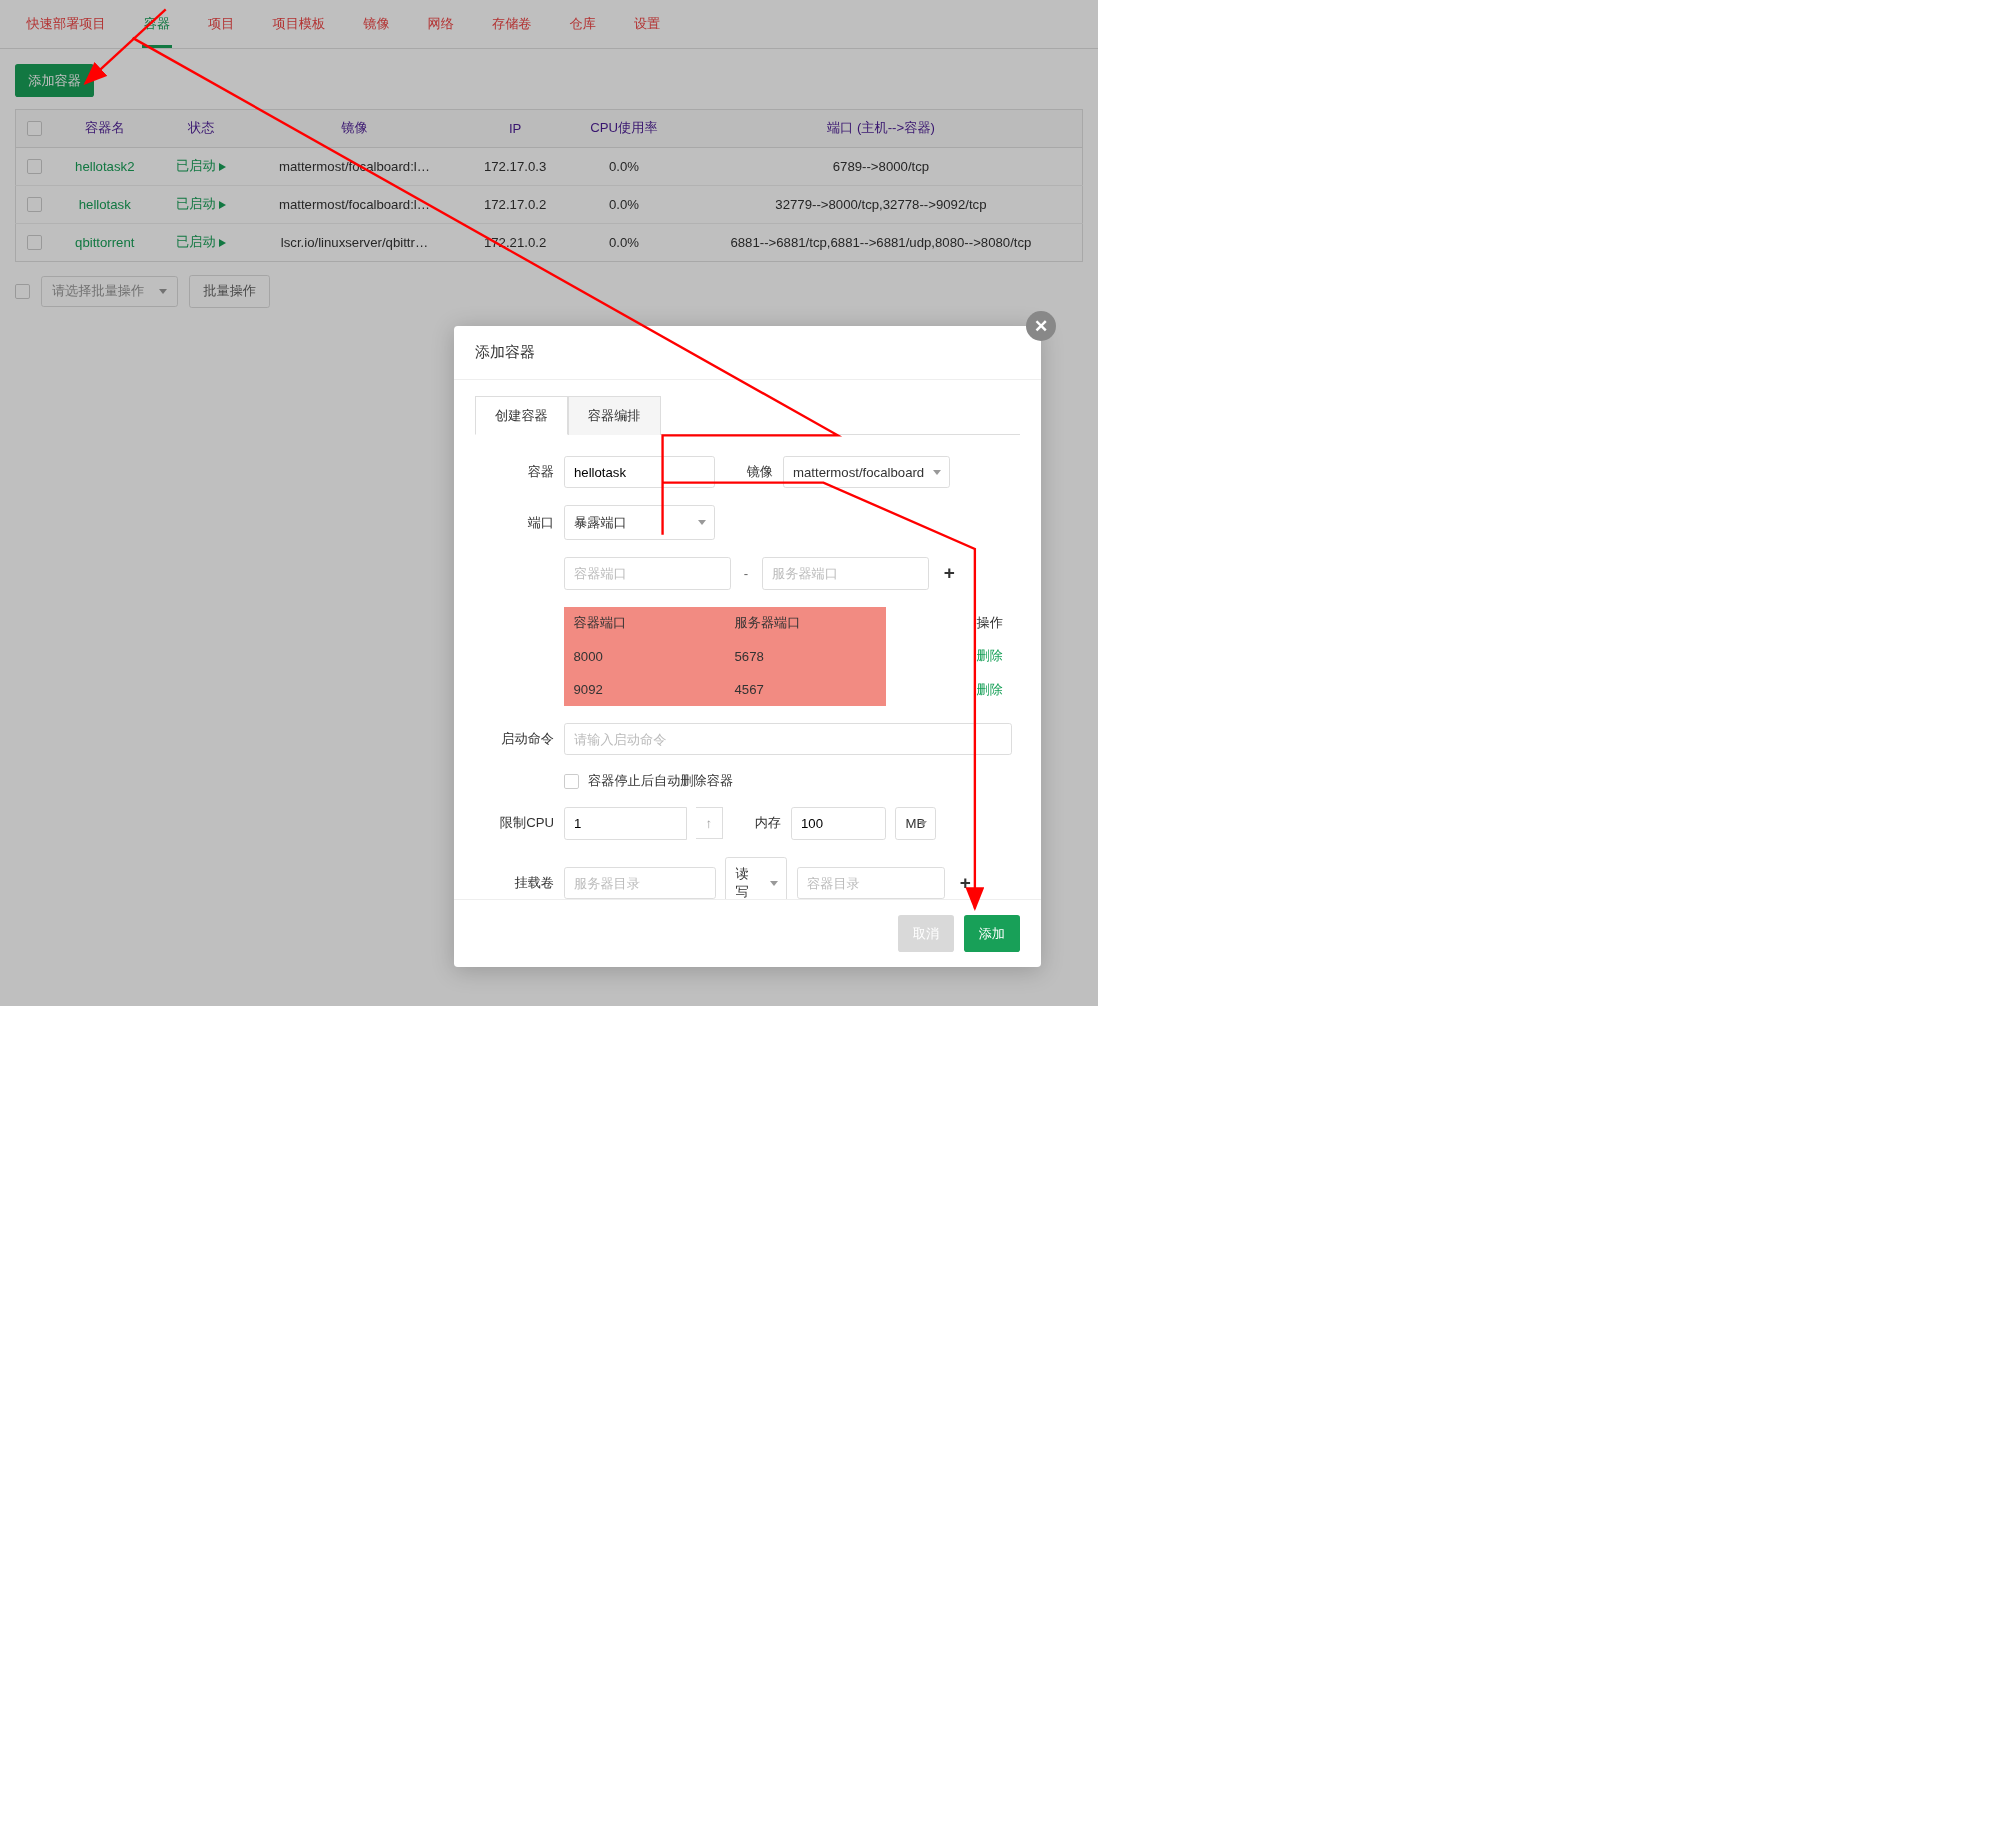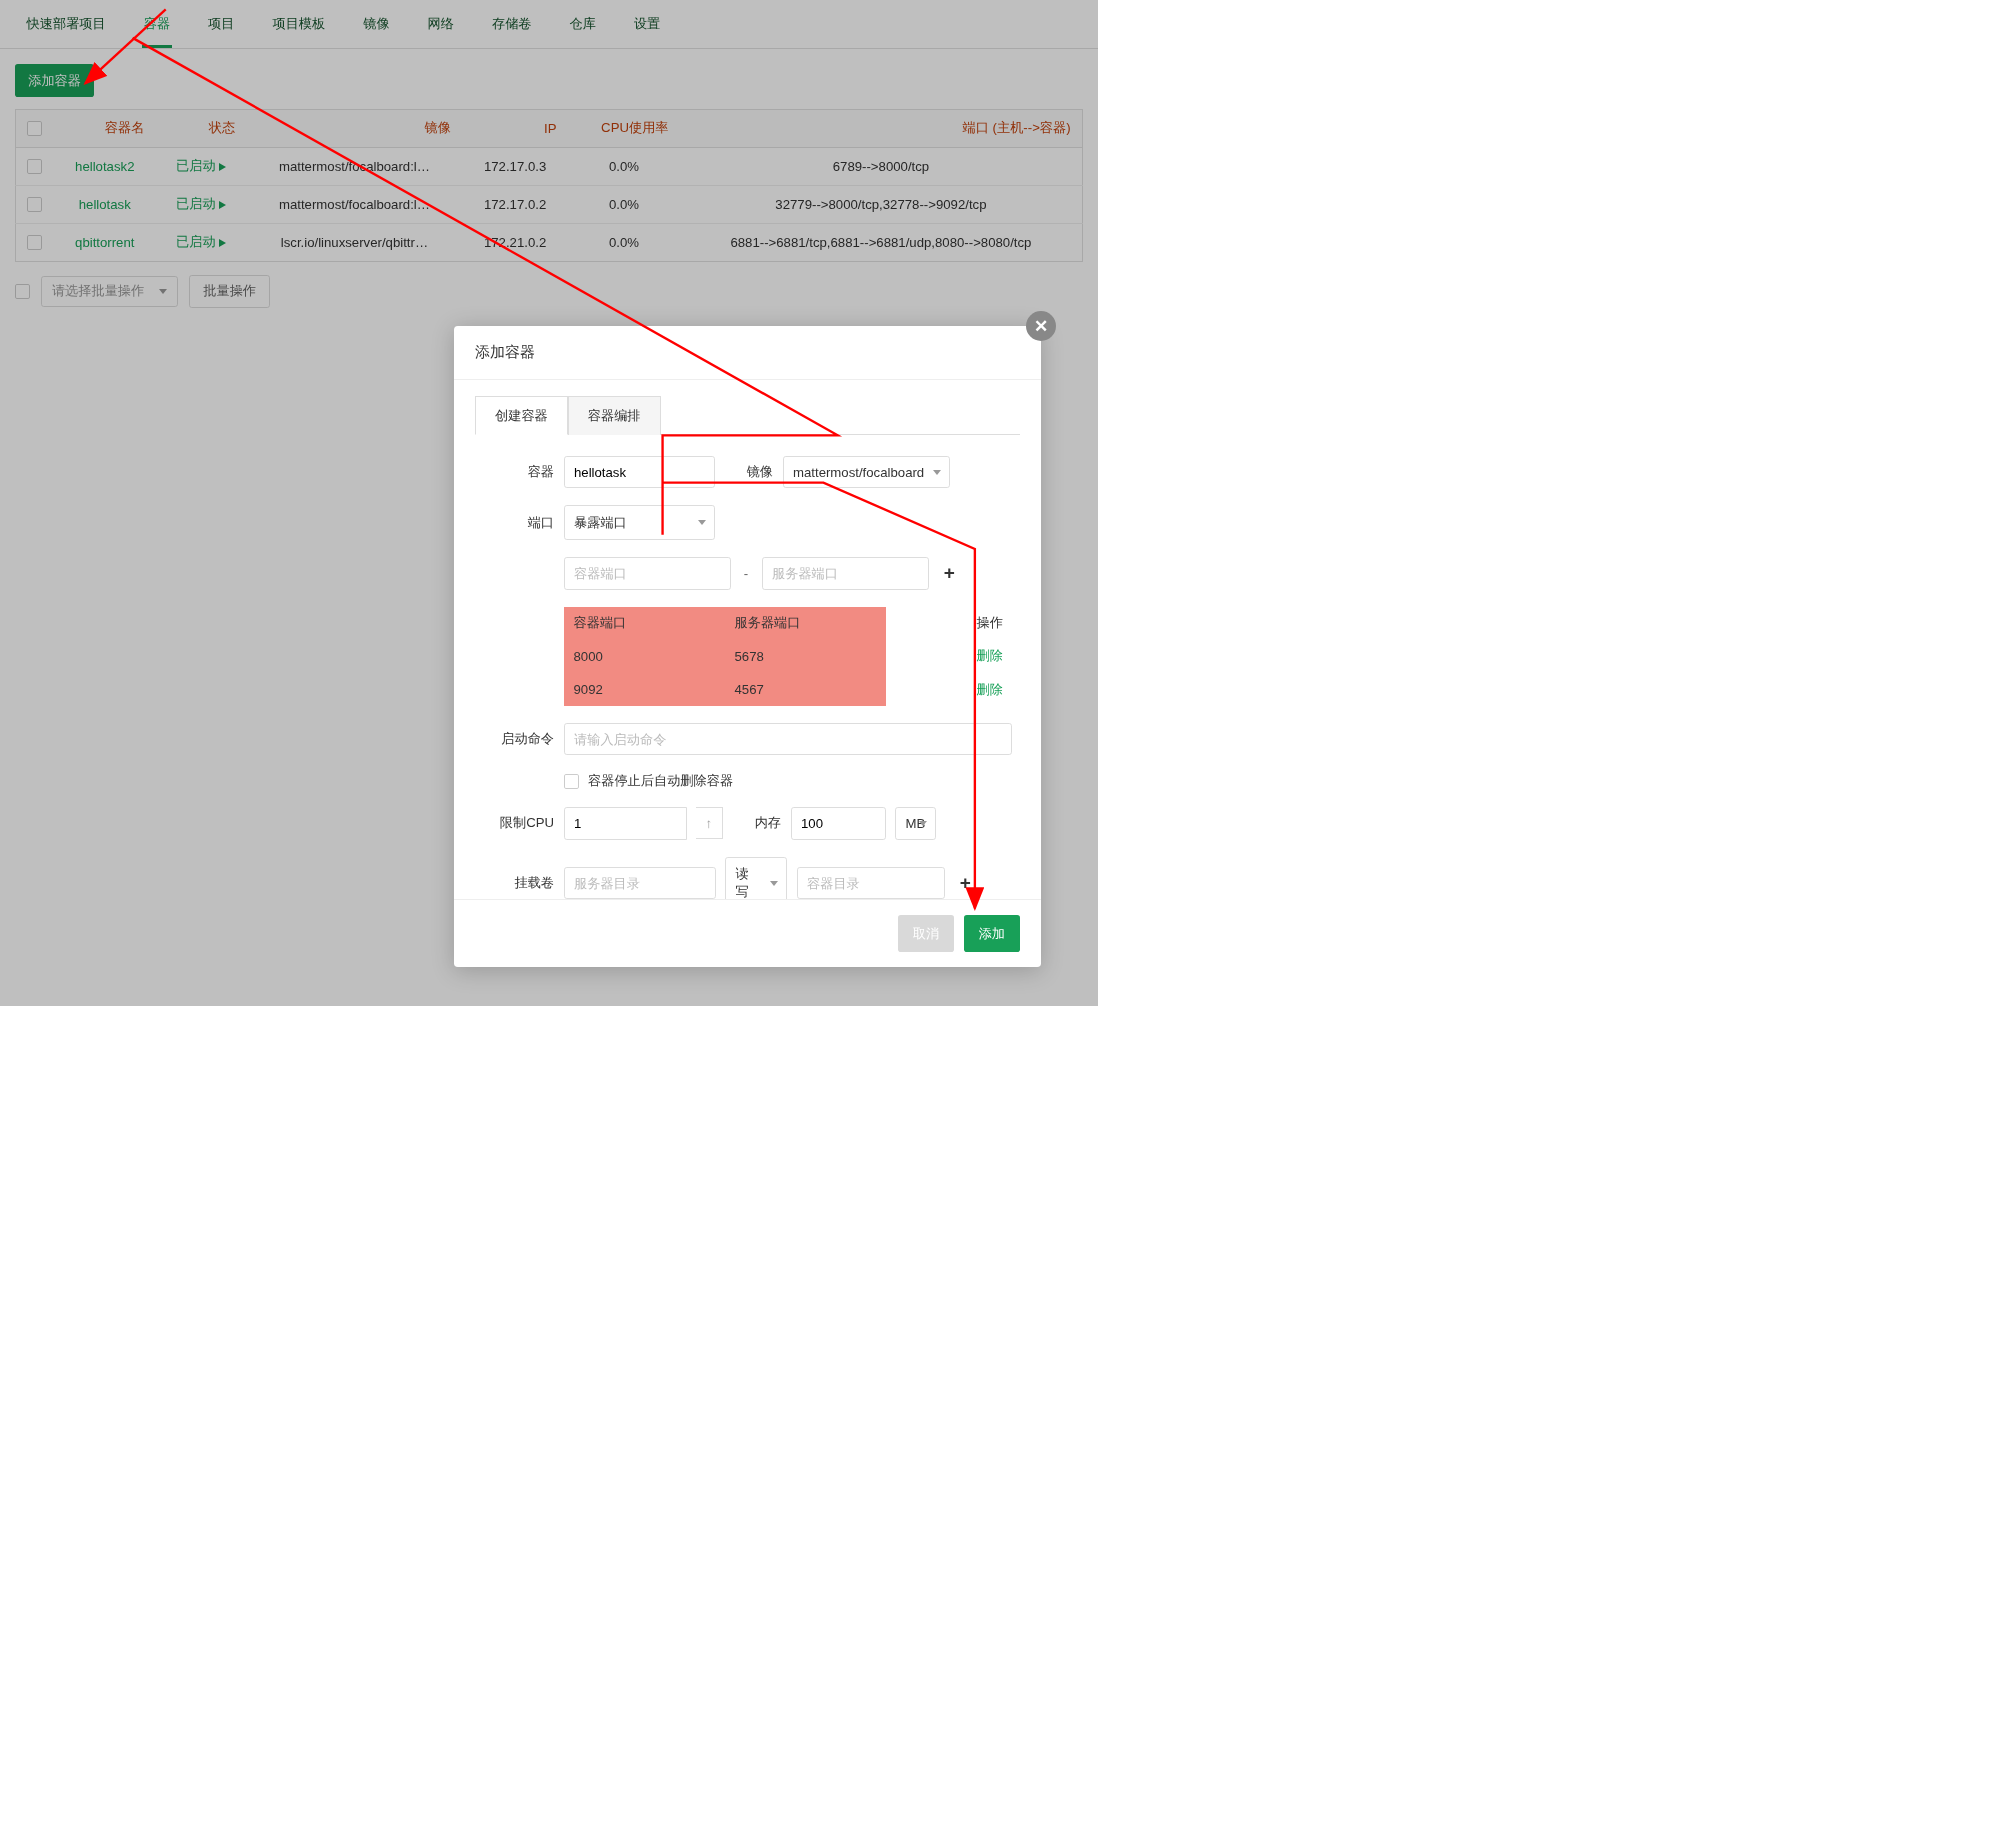--- a/index.html
+++ b/index.html
@@ -1,31 +1,31 @@
 <!DOCTYPE html>
 <html style="font-size:15px"><head>
   <meta charset="utf-8">
   <style>
     * { box-sizing: border-box; margin: 0; padding: 0; }
     body { font-family: -apple-system, BlinkMacSystemFont, "Segoe UI", sans-serif; font-size: 13.2px; color: #333; background: #fff; position: relative; width: 1098px; height: 1006px; overflow: hidden; }
     
     
     .top-tabs { display: flex; border-bottom: 0.9px solid #e0e0e0; padding: 0 7.6px; }
-    .top-tab { padding: 15px 19px; cursor: pointer; color: #14532d; position: relative; }
+    .top-tab { padding: 15px 19px; cursor: pointer; color: #ef4444; position: relative; }
     .top-tab.active { color: #18a058; }
     .top-tab.active::after { content: ''; position: absolute; bottom: 0; left: 50%; transform: translateX(-50%); width: 30px; height: 2.8px; background: #18a058; }
     
     
     .main { padding: 15px; }
     .btn-primary { background: #18a058; color: #fff; border: none; padding: 7.6px 13.2px; border-radius: 2.8px; cursor: pointer; font-size: 13.2px; }
     .btn-default { background: #fff; color: #666; border: 0.9px solid #ddd; padding: 6.6px 13.2px; border-radius: 2.8px; cursor: pointer; font-size: 13.2px; }
     
     
     .table { width: 100%; border-collapse: collapse; margin-top: 11.4px; border: 0.9px solid #e0e0e0; }
-    .table th { text-align: right; padding: 9.5px 11.4px; background: #fafafa; border-bottom: 0.9px solid #e0e0e0; font-weight: normal; color: #c2410c; font-size: 13.2px; }
+    .table th { text-align: center; padding: 9.5px 11.4px; background: #fafafa; border-bottom: 0.9px solid #e0e0e0; font-weight: normal; color: #4c1d95; font-size: 13.2px; }
     .table td { padding: 9.5px 11.4px; border-bottom: 0.9px solid #eee; font-size: 13.2px; text-align: center; }
     .table tr:last-child td { border-bottom: none; }
     .checkbox { width: 15px; height: 15px; border: 0.9px solid #ccc; border-radius: 1.9px; display: inline-block; vertical-align: middle; cursor: pointer; background:#fff; }
     .link-green { color: #18a058; cursor: pointer; }
     .status-green { color: #18a058; }
     .play-icon { display: inline-block; width: 0; height: 0; border-left: 7.6px solid #18a058; border-top: 4.7px solid transparent; border-bottom: 4.7px solid transparent; margin-left: 3.8px; vertical-align: middle; }
     
     
     .batch-row { display: flex; align-items: center; gap: 11.4px; margin-top: 13.2px; }
     .select-box { display: inline-flex; align-items: center; border: 0.9px solid #ddd; border-radius: 2.8px; padding: 5.7px 9.5px; color: #999; cursor: pointer; gap: 15px; }

